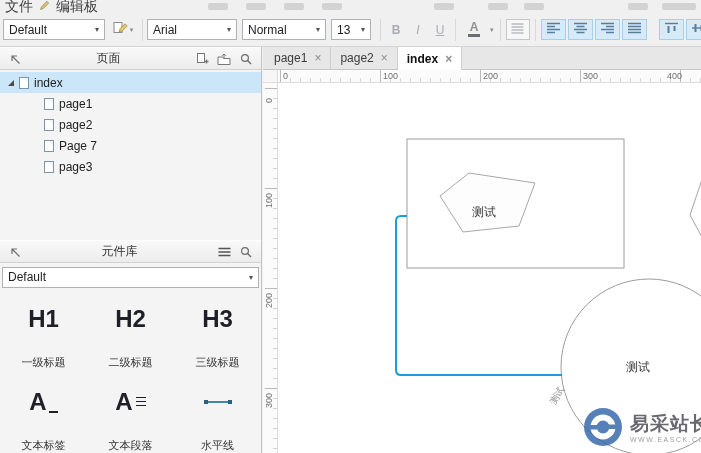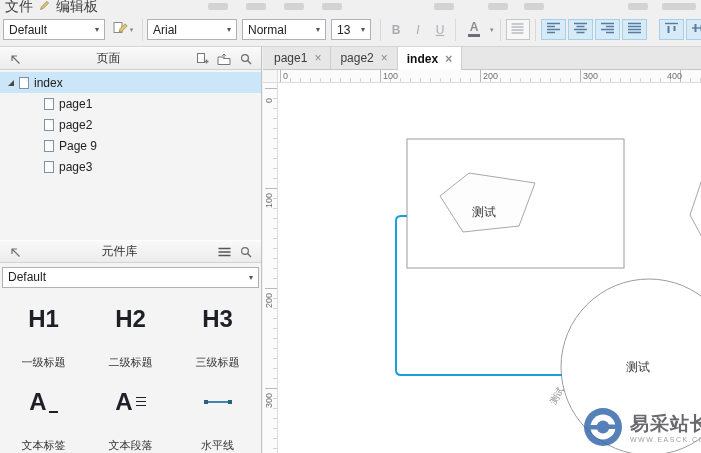--- a/index.html
+++ b/index.html
@@ -220,21 +220,21 @@
       <div class="trow child">
         <span class="picon"></span>
         <span class="tlabel">page1</span>
       </div>
       <div class="trow child">
         <span class="picon"></span>
         <span class="tlabel">page2</span>
       </div>
       <div class="trow child">
         <span class="picon"></span>
-        <span class="tlabel">Page 9</span>
+        <span class="tlabel">Page 7</span>
       </div>
       <div class="trow child">
         <span class="picon"></span>
         <span class="tlabel">page3</span>
       </div>
     </div>
 
     <div class="filler"></div>
 
     <div class="panel-header">

